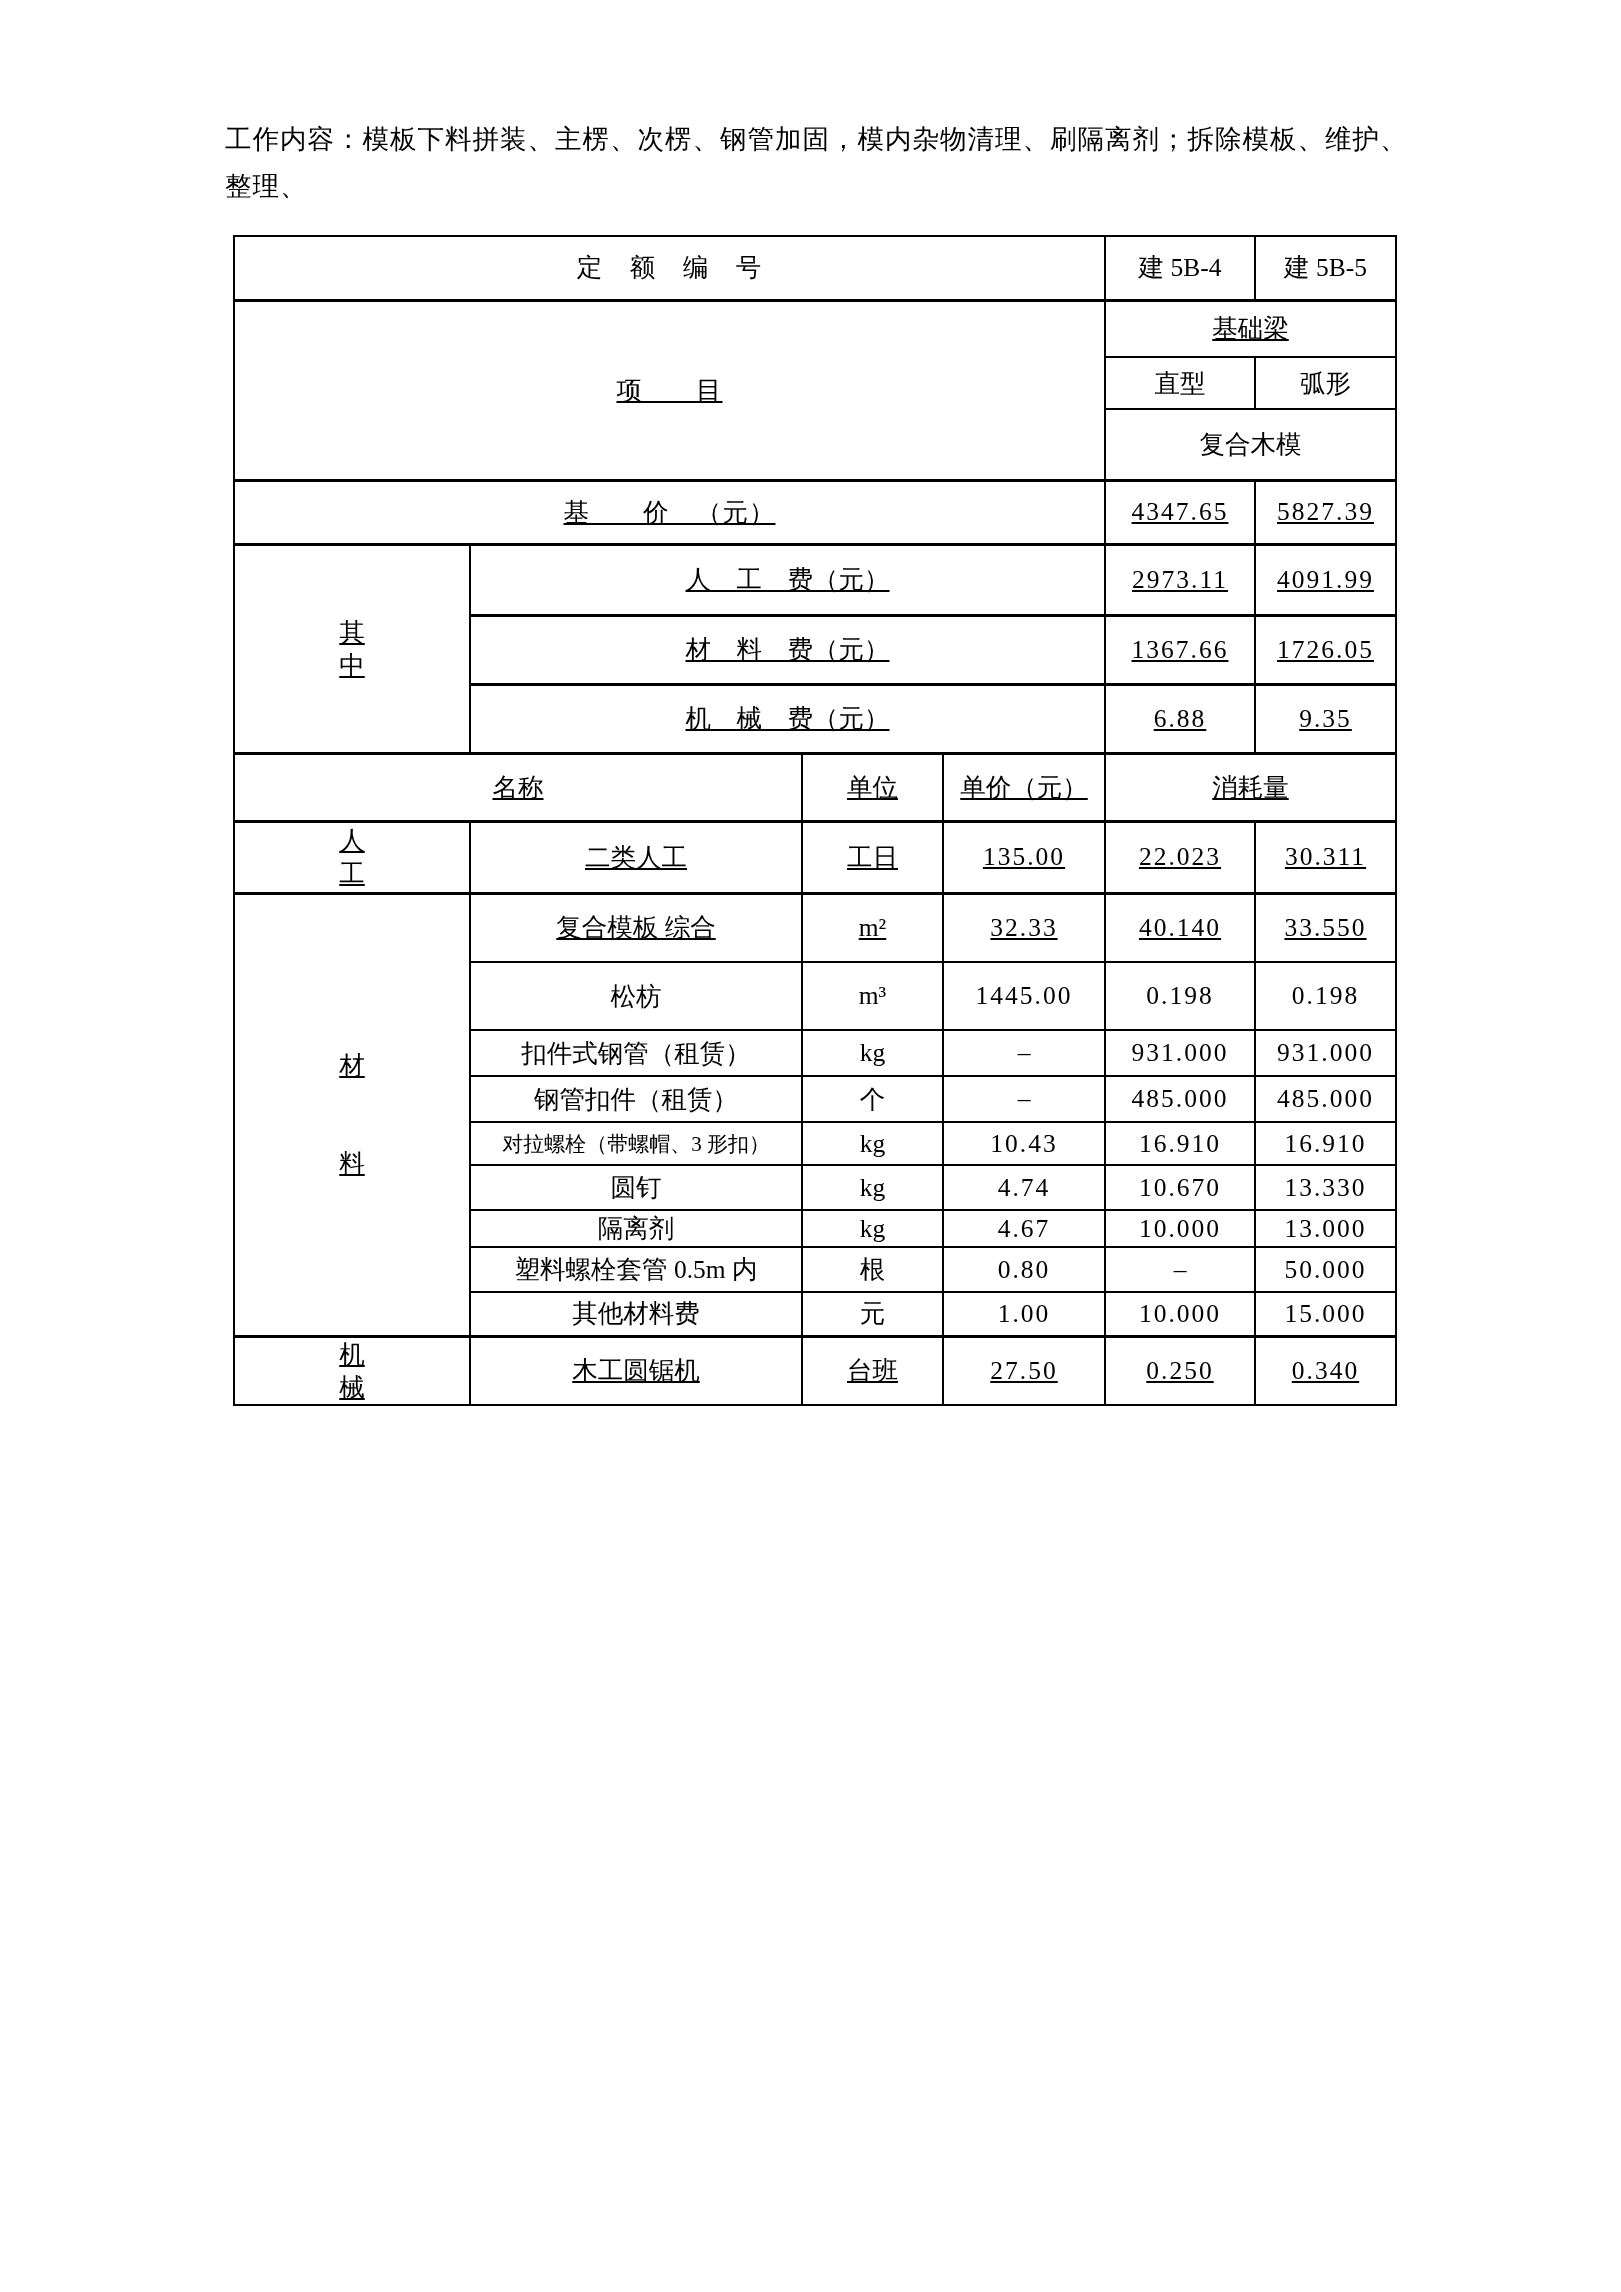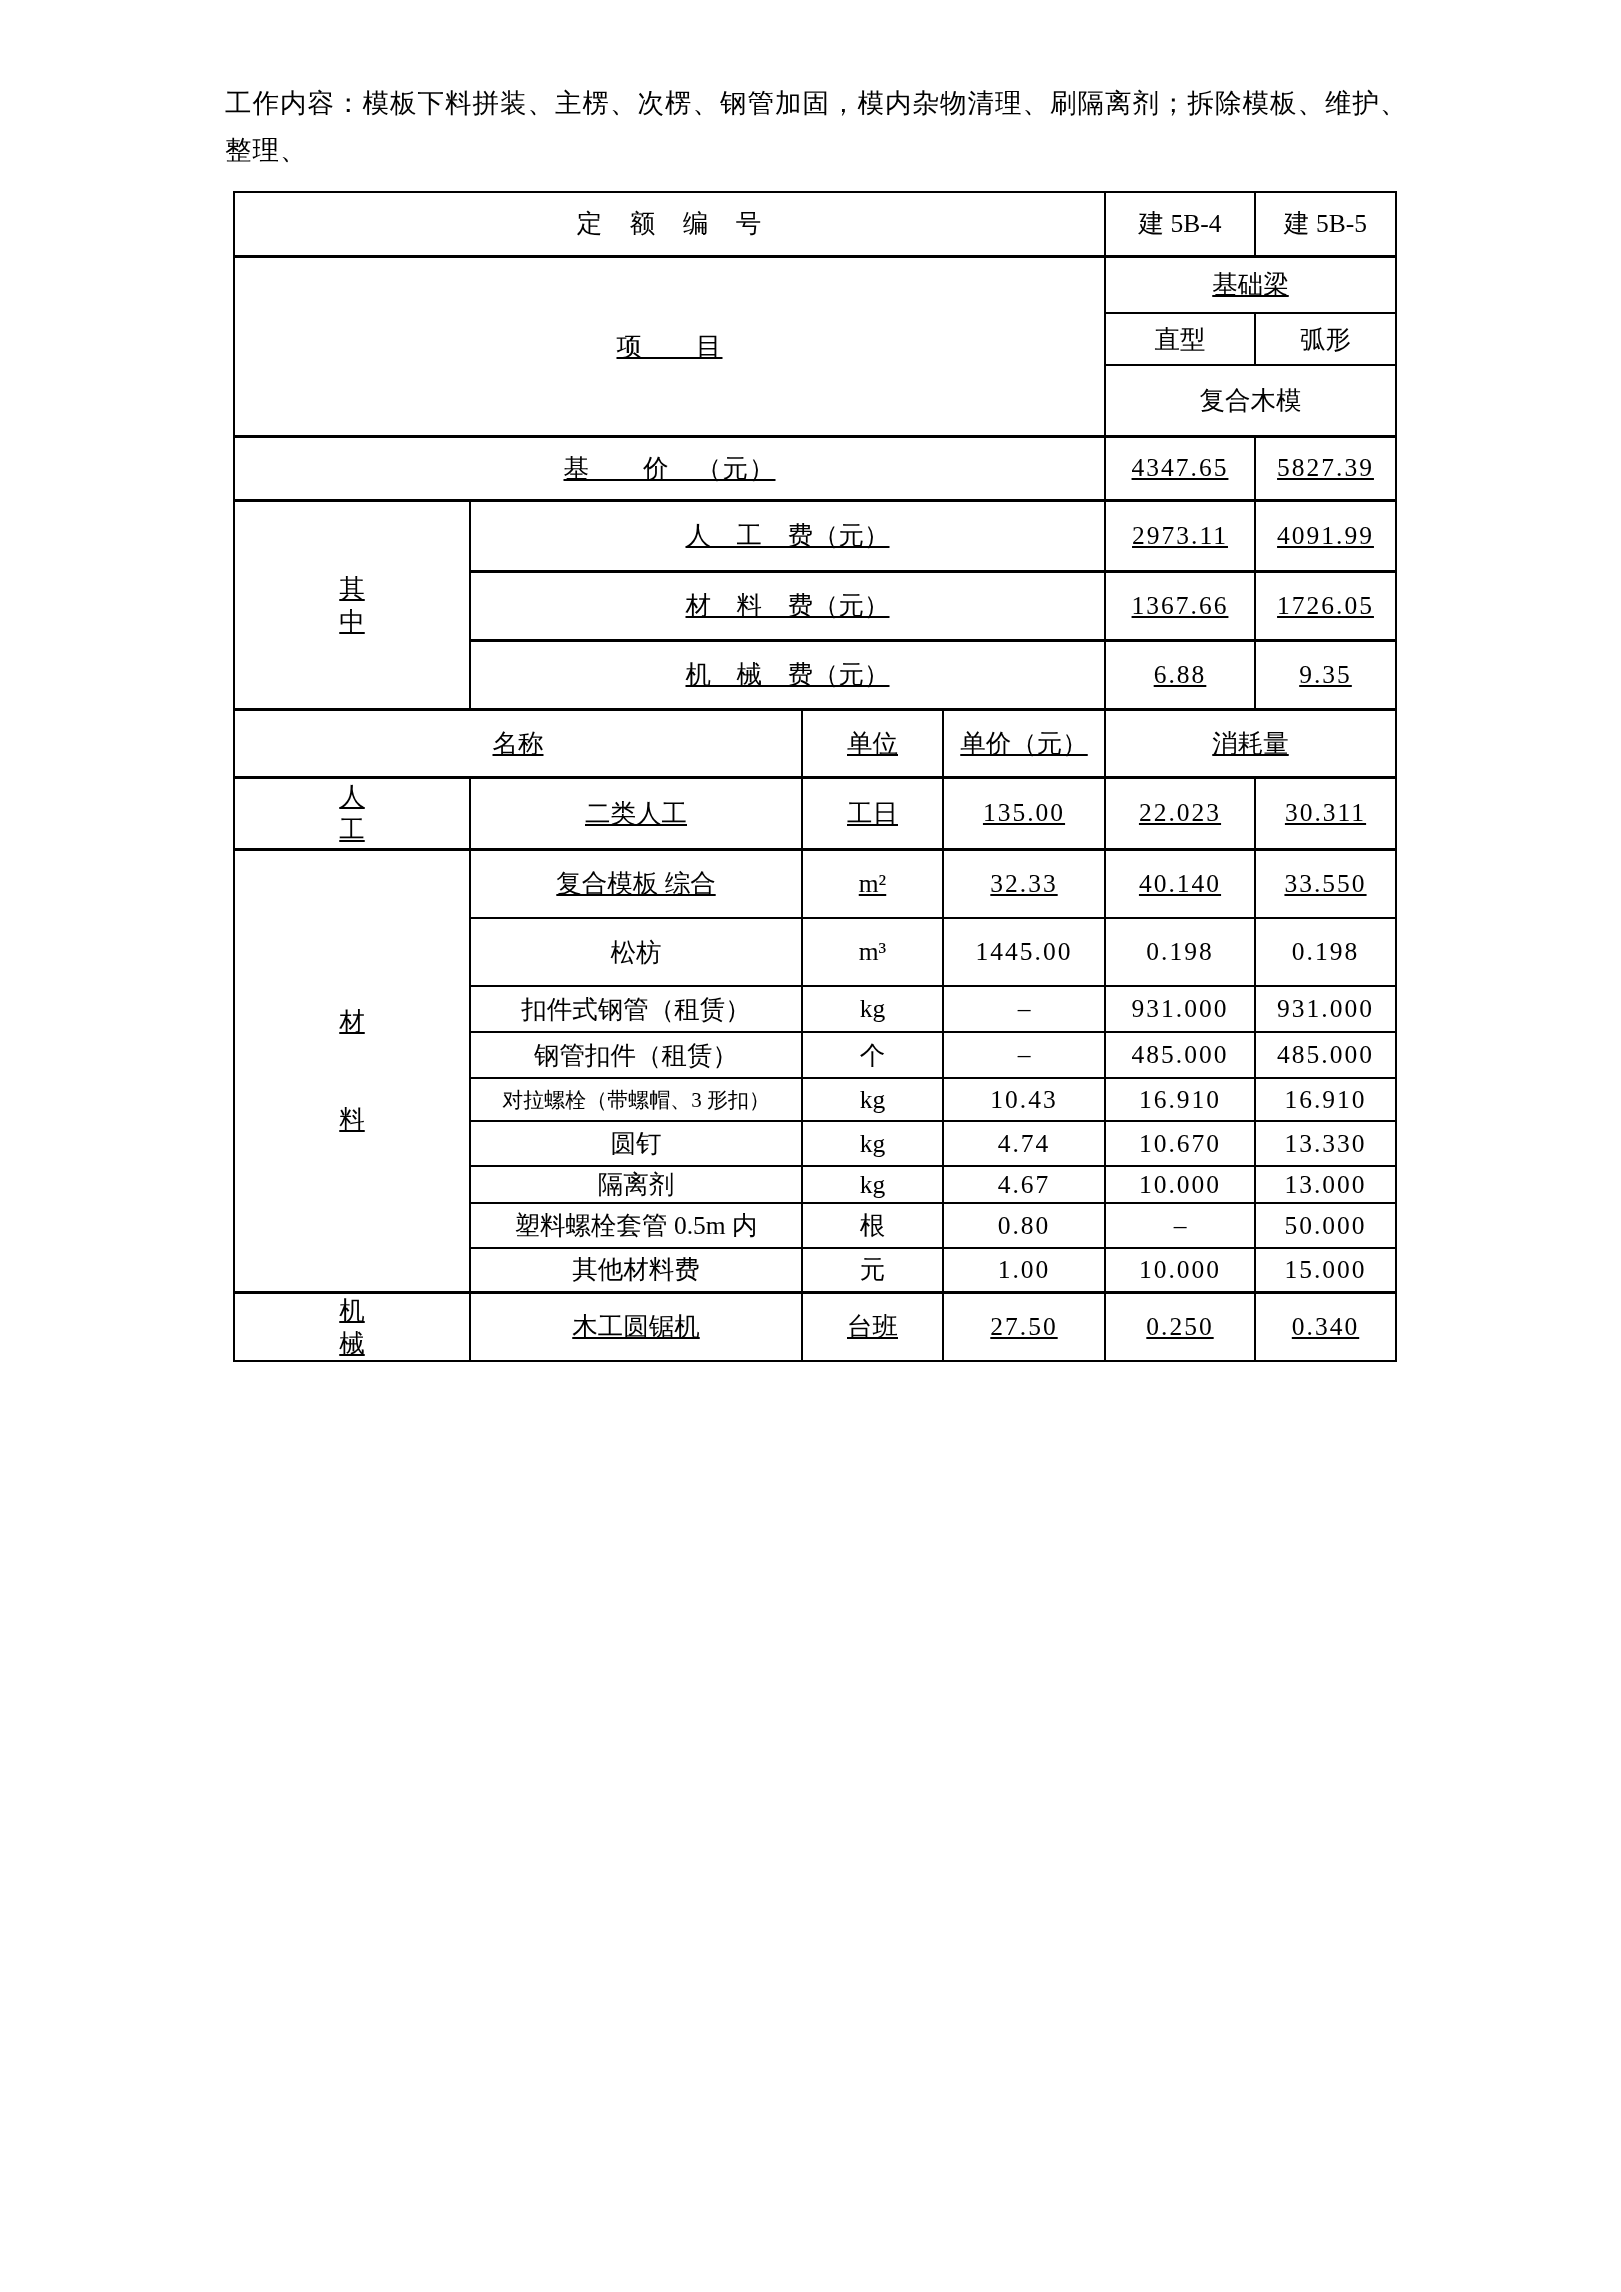--- a/index.html
+++ b/index.html
@@ -6,40 +6,40 @@
   html, body { background: #ffffff; }
   .page {
     position: relative;
     width: 1621px;
     height: 2293px;
     background: #ffffff;
     color: #000000;
     font-family: "Liberation Serif", "DejaVu Serif", serif;
   }
   .work-content {
-    padding-top: 80px;
+    padding-top: 116px;
     margin-left: 225px;
     width: 1186px;
     font-size: 26.5px;
     line-height: 47px;
     letter-spacing: 1px;
   }
   .wc-indent { margin-left: 132px; }
   .unit-note {
     margin-left: 233px;
     width: 1162px;
     text-align: right;
     font-size: 25.5px;
     line-height: 47px;
     margin-top: 13.7px;
     letter-spacing: 1px;
   }
   table.quota {
     margin-left: 233px;
-    margin-top: 17px;
+    margin-top: 25px;
     width: 1162px;
     table-layout: fixed;
     border-collapse: collapse;
     border: 2.9px solid #000000;
     font-size: 25.5px;
     padding-left: 25px;
   }
   table.quota td {
     border: 2px solid #000000;
     text-align: center;

